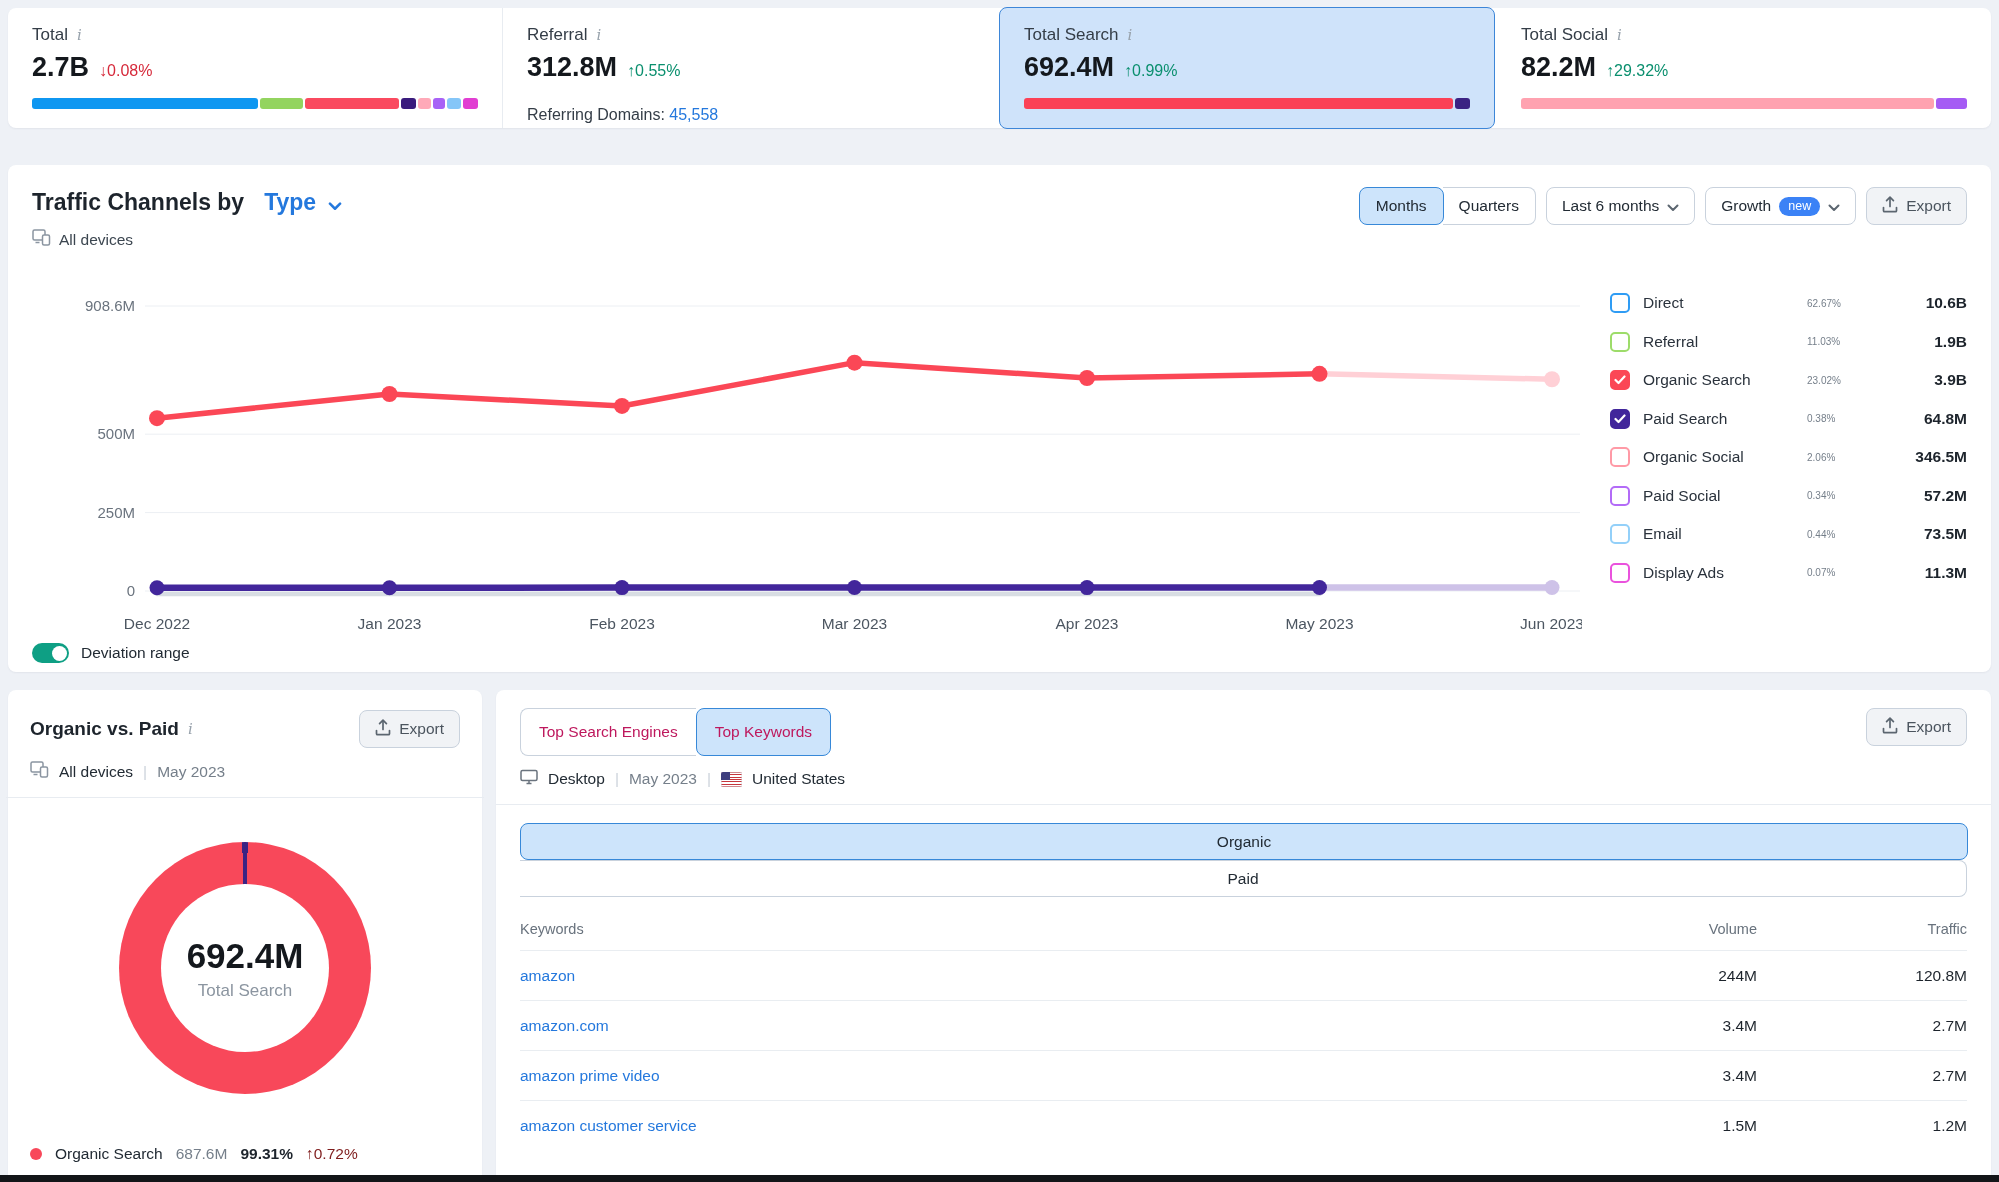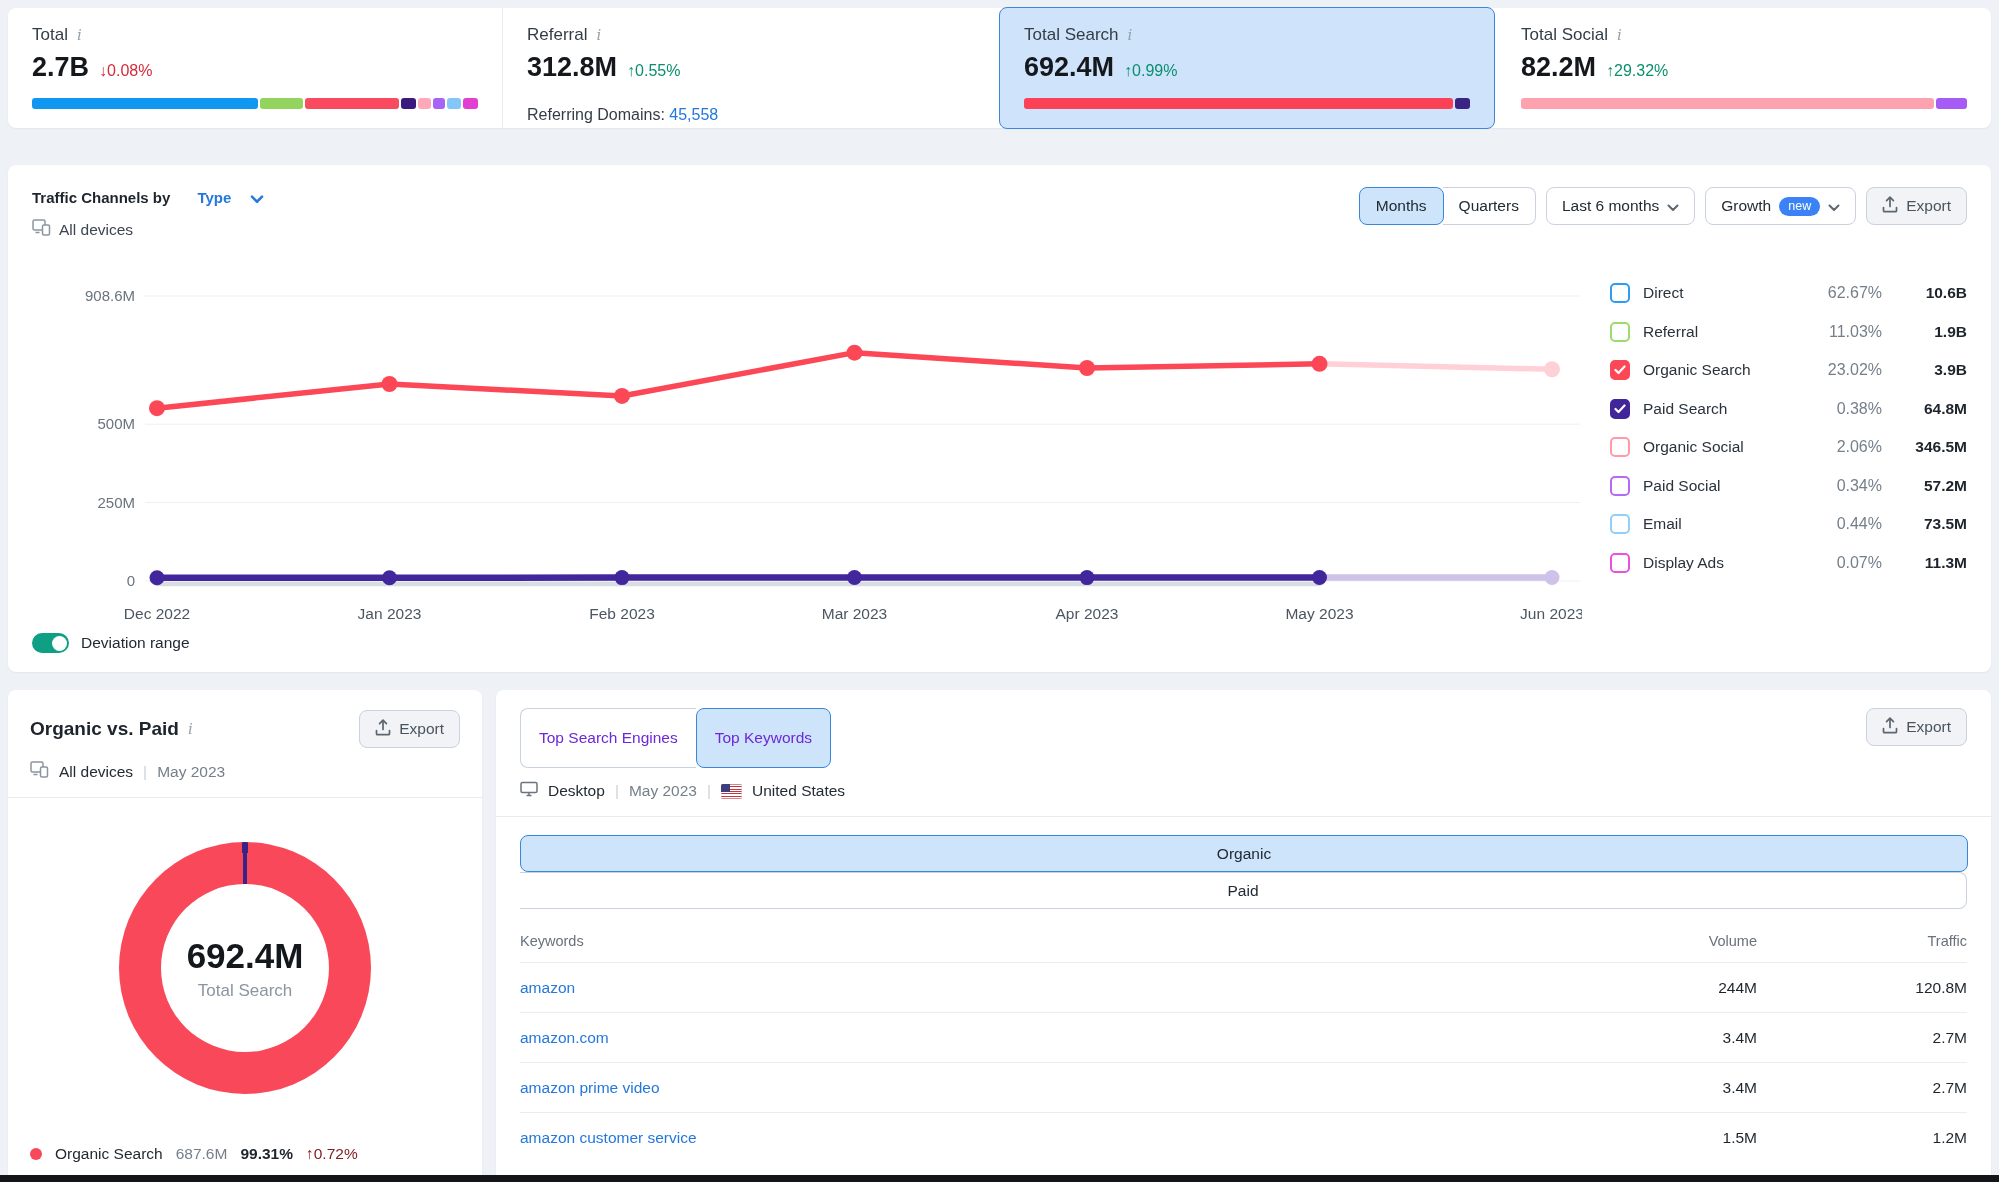--- a/index.html
+++ b/index.html
@@ -26,21 +26,21 @@
   .chg { font-size:16px; }
   .chg.up { color:#0a8f6e; } .chg.down { color:#d6293a; }
   .mini-bar { display:flex; gap:2px; height:11px; margin-top:15px; }
   .mini-bar span { display:block; height:100%; border-radius:3px; }
   .extra-line { margin-top:23px; font-size:16px; color:#343d47; }
   .extra-line a { color:#2478dd; text-decoration:none; }
 
   
   .traffic-panel { margin-top:37px; padding:22px 24px 16px; height:507px; }
   .panel-head { display:flex; justify-content:space-between; align-items:flex-start; }
-  .tc-title { font-size:15px; font-weight:bold; color:#1d242c; display:flex; align-items:center; gap:19px; }
+  .tc-title { font-size:23px; font-weight:bold; color:#1d242c; display:flex; align-items:center; gap:12px; }
   .type-link { color:#2478dd; text-decoration:none; font-weight:bold; cursor:pointer;margin-left:8px; }
   .type-chev { color:#2478dd; margin-top:3px; }
   .devices-line { display:flex; align-items:center; gap:8px; margin-top:12px; font-size:15.5px; color:#3c4650; }
   .head-controls { display:flex; gap:10px; align-items:center; }
   .seg { display:flex; }
   .seg-btn {
     height:38px; padding:0 16px; background:#fff; border:1px solid #c9d2dd;
     font-size:15.5px; color:#222b34; cursor:pointer; font-family:inherit;
   }
   .seg .seg-btn:first-child { border-radius:8px 0 0 8px; }
@@ -58,21 +58,21 @@
 
   .chart-row { display:flex; margin-top:26px; }
   #trend-svg { flex:0 0 auto; }
   .legend { width:385px; padding-left:28px; padding-top:12px; }
   .legend-row { display:flex; align-items:center; height:30px; margin-bottom:8.5px; cursor:pointer; }
   .cbx { width:20px; height:20px; border-radius:5px; border:2px solid #ccc; background:#fff;
          display:flex; align-items:center; justify-content:center; flex:0 0 auto; }
   .cbx svg { display:none; }
   .cbx.checked svg { display:block; }
   .lg-name { flex:1; margin-left:13px; font-size:15.5px; color:#2a323c; }
-  .lg-pct { width:75px; text-align:right; font-size:16px; color:#757f8a; }
+  .lg-pct { width:75px; font-size:10px; color:#757f8a; }
   .lg-val { width:85px; text-align:right; font-size:15.5px; font-weight:bold; color:#1d242c; }
 
   .toggle-row { display:flex; align-items:center; gap:12px; margin-top:2px; font-size:15.5px; color:#222b34; cursor:pointer; }
   .switch { width:37px; height:20px; border-radius:10px; background:#0e9f84; position:relative; }
   .switch .knob { position:absolute; right:2.5px; top:2.5px; width:15px; height:15px; border-radius:50%; background:#fff; }
 
   
   .bottom-row { display:flex; gap:14px; margin-top:18px; height:493px; }
   .left-panel { width:474px; padding:20px 22px; display:flex; flex-direction:column; }
   .lp-head { display:flex; justify-content:space-between; align-items:center; }
@@ -91,22 +91,22 @@
   .donut-legend { margin-top:auto; display:flex; align-items:center; gap:13px; font-size:15.5px; }
   .dot { width:12px; height:12px; border-radius:50%; background:#f8485a; flex:0 0 auto; }
   .dl-name { color:#222b34; }
   .dl-val { color:#757f8a; }
   .dl-share { color:#1d242c; font-weight:bold; }
   .dl-chg { color:#7f1d1d; }
 
   .right-panel { flex:1; padding:18px 24px 0; position:relative; overflow:hidden; }
   .rp-head { display:flex; justify-content:space-between; align-items:flex-start; }
   .tabs { display:flex; }
-  .tab { height:60px; padding:0 18px; background:#fff; border:1px solid #c9d2dd; font-size:15.5px;
-         color:#6d28d9; cursor:pointer; font-family:inherit; }
+  .tab { height:48px; padding:0 18px; background:#fff; border:1px solid #c9d2dd; font-size:15.5px;
+         color:#be185d; cursor:pointer; font-family:inherit; }
   .tabs .tab:first-child { border-radius:8px 0 0 8px; border-right:none; }
   .tabs .tab.active { background:#cde4fb; border:1px solid #3788d8; border-radius:8px; }
   .type-seg { display:flex; margin-top:18px;flex-direction:column; }
   .type-seg .seg-btn { height:37px; }
   .kw-table { width:100%; border-collapse:collapse; margin-top:14px; }
   .kw-table th { font-size:14.5px; font-weight:normal; color:#68727d; padding:10px 0 13px; text-align:left; }
   .kw-table th.num, .kw-table td.num { text-align:right; }
   .kw-table th:nth-child(2), .kw-table td:nth-child(2) { width:190px; }
   .kw-table th:nth-child(3), .kw-table td:nth-child(3) { width:210px; }
   .kw-table td { border-top:1px solid #e9edf1; padding:15.5px 0; font-size:15.5px; color:#1d242c; }

